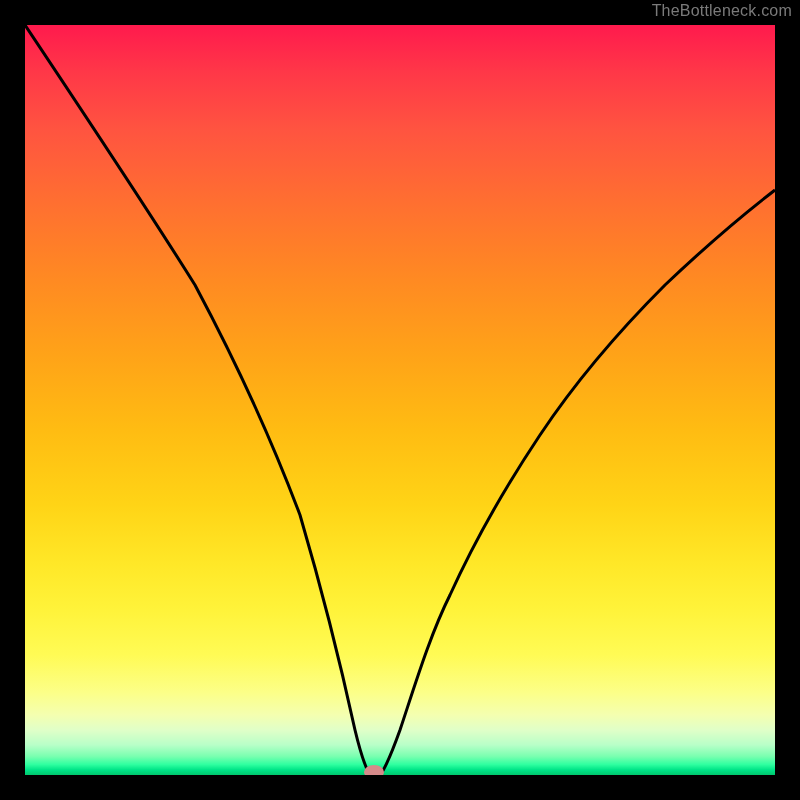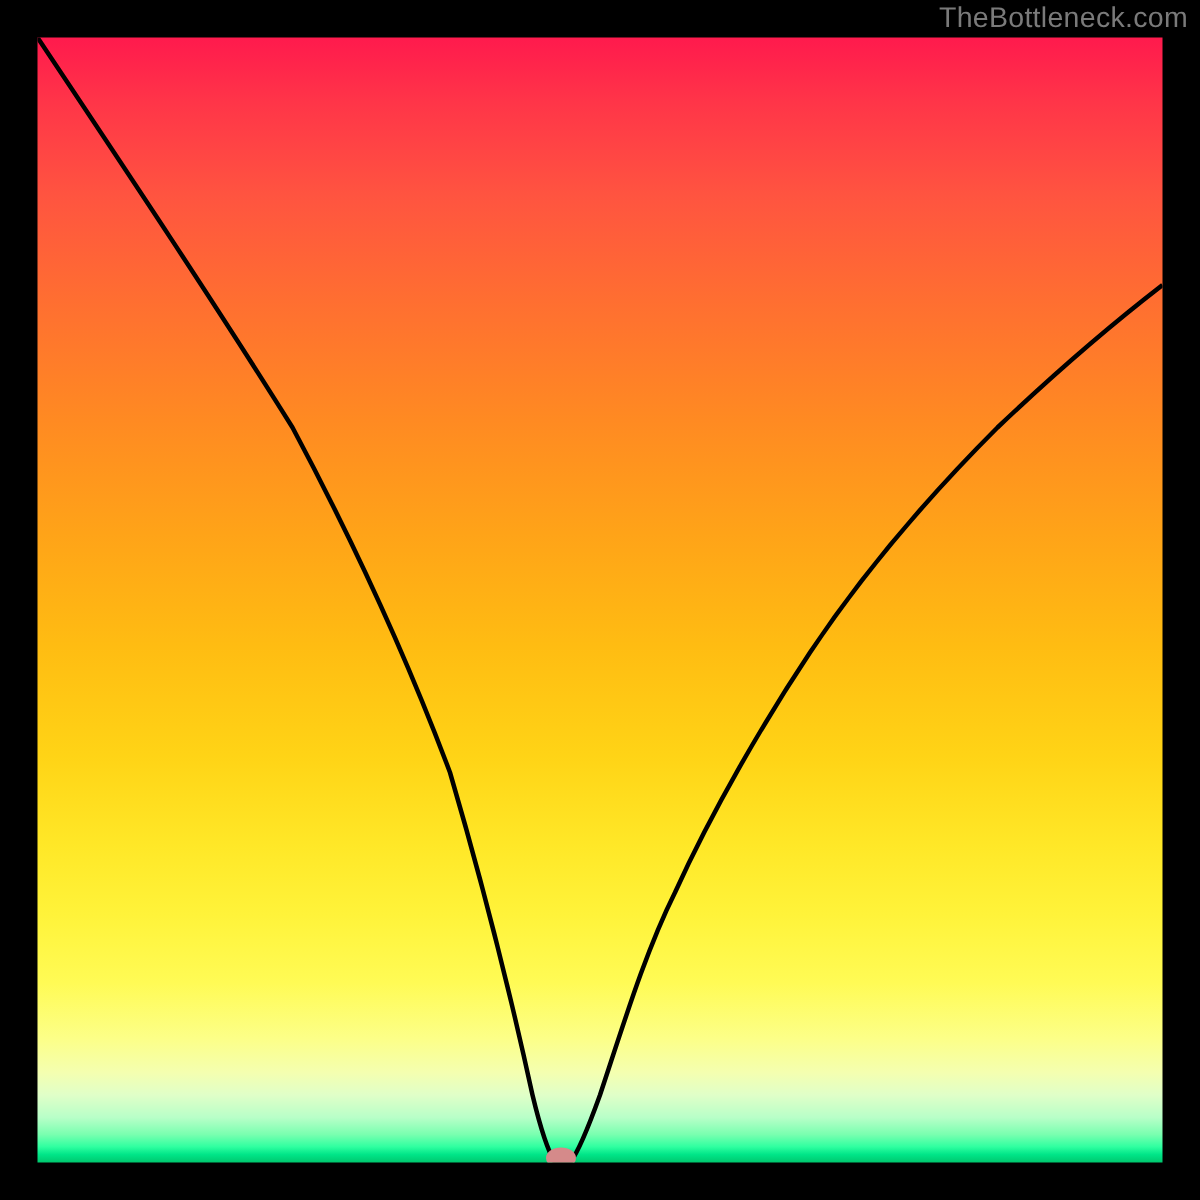--- a/index.html
+++ b/index.html
@@ -54,21 +54,21 @@
     left: 0;
     top: 0;
     width: 750px;
     height: 750px;
   }
   .watermark {
     position: absolute;
     top: 2px;
     right: 8px;
     color: #7a7a7a;
-    font-size: 19px;
+    font-size: 16px;
     font-weight: 500;
     letter-spacing: 0.2px;
   }
 </style>
 </head>
 <body>
 
 <div class="frame">
 
   <div class="plot-area">

